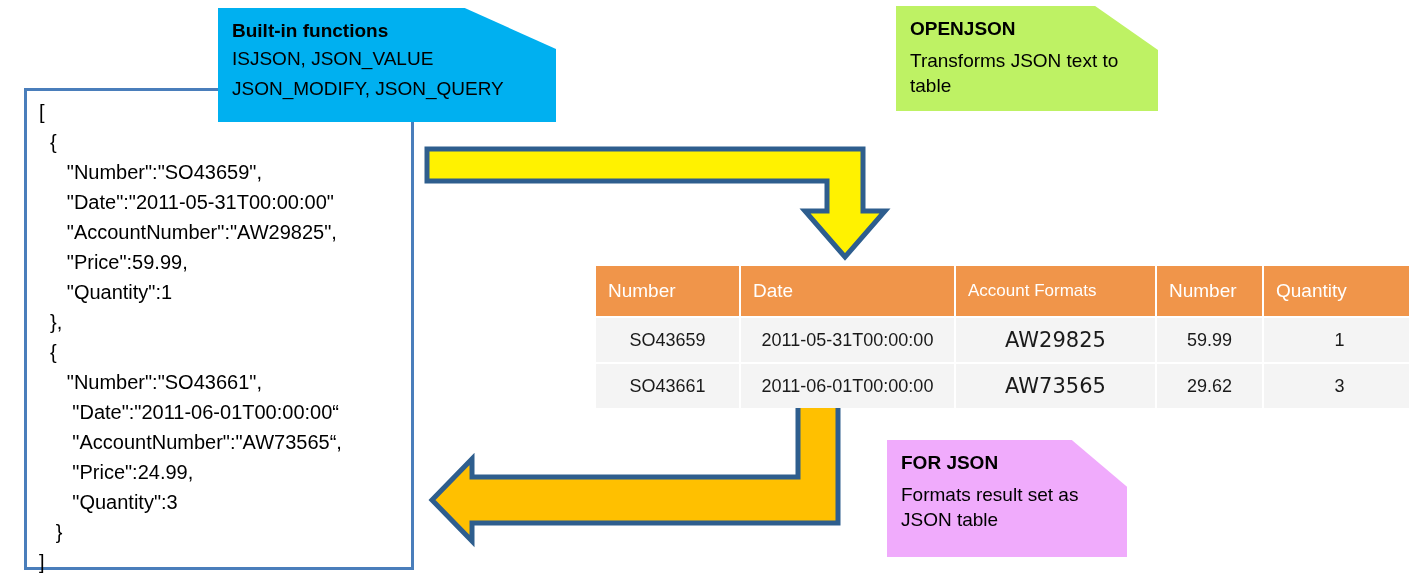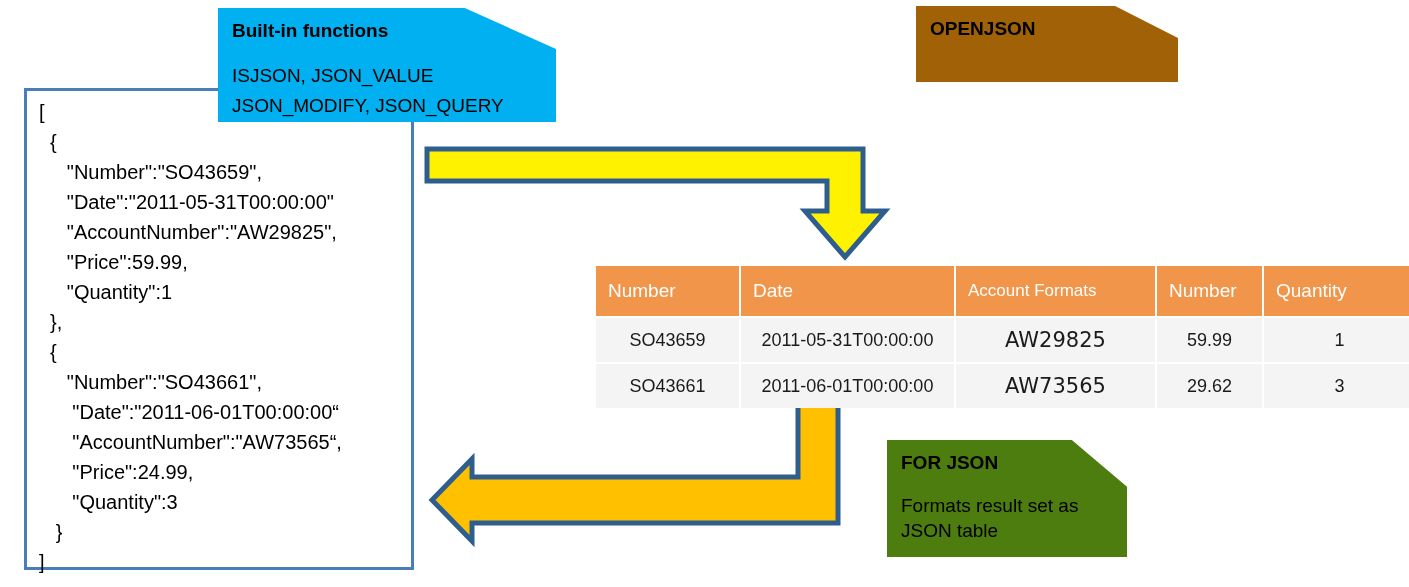--- a/index.html
+++ b/index.html
@@ -54,49 +54,48 @@
     font-size: 19px;
     line-height: 26px;
     display: block;
     margin-bottom: 6px;
   }
   .callout .c-body {
     font-size: 19px;
     line-height: 25px;
     display: block;
     white-space: pre-line;
-    margin-top: 17px;
   }
 
   #callout-builtin {
     left: 218px;
     top: 8px;
     width: 338px;
     height: 114px;
     background: #00B0F0;
     clip-path: polygon(0 0, 73% 0, 100% 36%, 100% 100%, 0 100%);
   }
   #callout-builtin .c-title { margin-bottom: 0px; }
   #callout-builtin .c-body  { line-height: 30px; }
 
   #callout-openjson {
-    left: 916px;
+    left: 896px;
     top: 6px;
     width: 262px;
-    height: 76px;
-    background: #a16207;
+    height: 105px;
+    background: #bef264;
     clip-path: polygon(0 0, 76% 0, 100% 42%, 100% 100%, 0 100%);
   }
 
   #callout-forjson {
     left: 887px;
     top: 440px;
     width: 240px;
     height: 117px;
-    background: #4d7c0f;
+    background: #f0abfc;
     clip-path: polygon(0 0, 77% 0, 100% 40%, 100% 100%, 0 100%);
   }
 
   
   .arrow-svg {
     position: absolute;
     overflow: visible;
   }
   #arrow-yellow { left: 425px; top: 145px; }
   #arrow-orange { left: 430px; top: 395px; }
@@ -169,20 +168,21 @@
   </div>
 
   <div class="callout" id="callout-builtin">
     <span class="c-title">Built-in functions</span>
     <span class="c-body">ISJSON, JSON_VALUE
 JSON_MODIFY, JSON_QUERY</span>
   </div>
 
   <div class="callout" id="callout-openjson">
     <span class="c-title">OPENJSON</span>
+    <span class="c-body">Transforms JSON text to table</span>
   </div>
 
   <div class="callout" id="callout-forjson">
     <span class="c-title">FOR JSON</span>
     <span class="c-body">Formats result set as JSON table</span>
   </div>
 
   <svg class="arrow-svg" id="arrow-yellow" width="450" height="120" viewBox="0 0 450 120">
     <path d="M 2 4
              L 438 4

